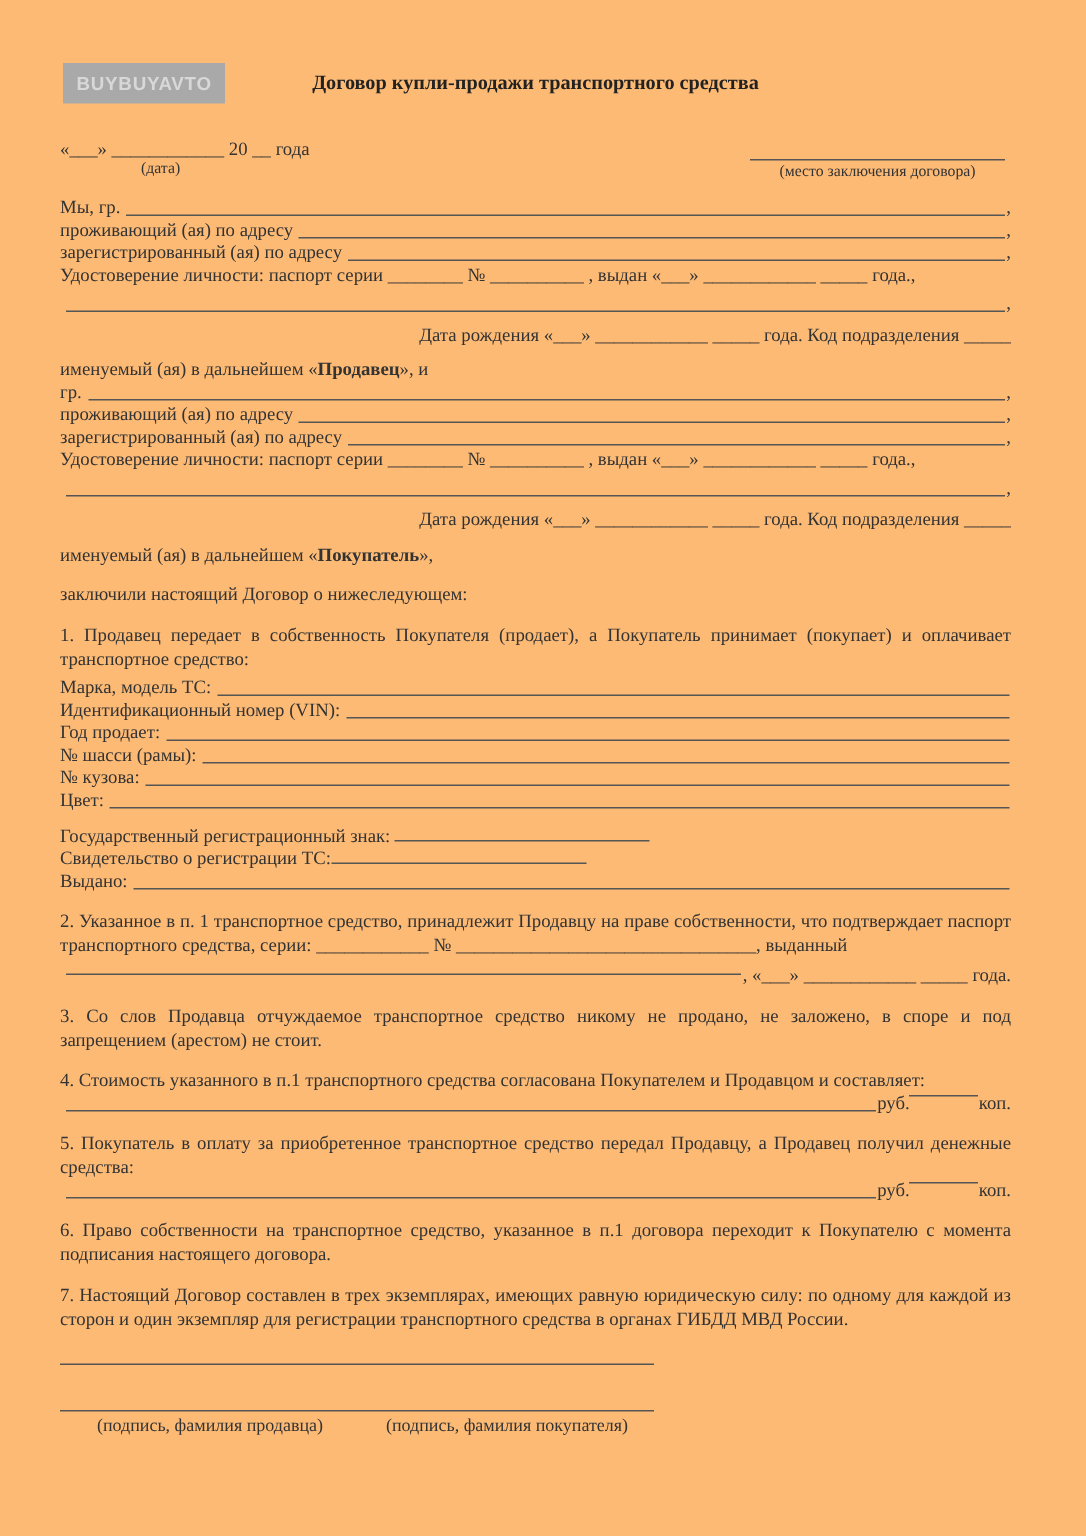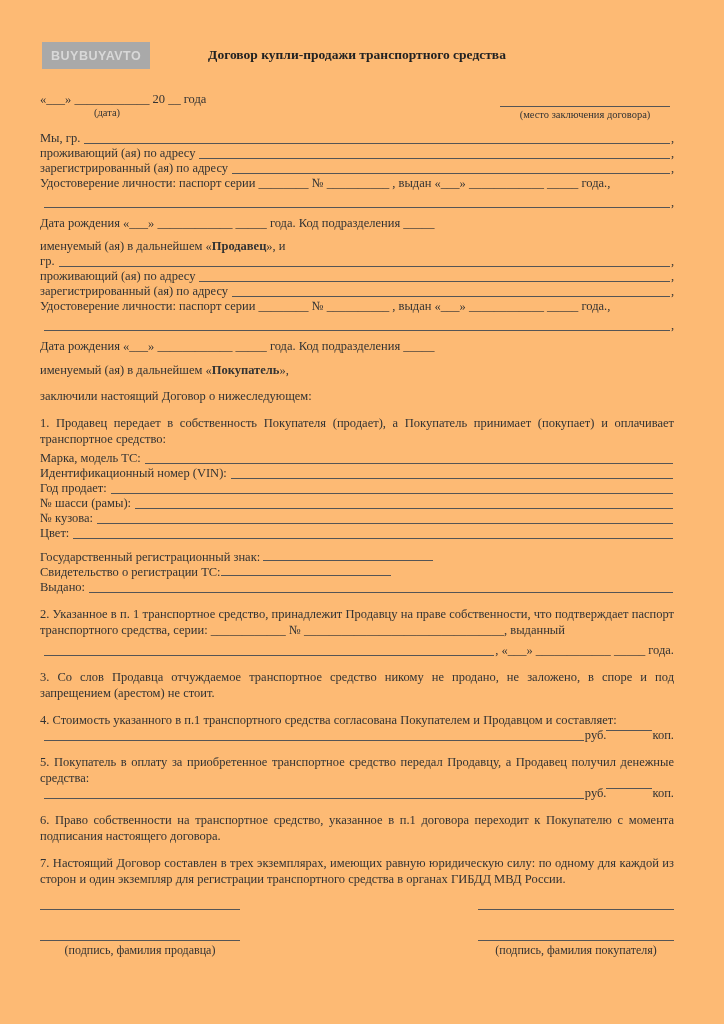--- a/index.html
+++ b/index.html
@@ -26,24 +26,24 @@
   .place-blank { border-bottom:1px solid #555; height:12px; margin:0 4px 2px 4px; }
   
   .row { display:flex; line-height:15px; }
   .row-text { line-height:15px; }
   .lbl { white-space:nowrap; }
   .fill { flex:1 1 auto; border-bottom:1px solid #555; margin:0 1px 2px 4px; min-width:10px; }
   .blank-fixed { display:inline-block; width:170px; height:2px; border-bottom:1px solid #555; }
   .blank-small { display:inline-block; width:46px; height:2px; border-bottom:1px solid #555; }
   .b { font-weight:bold; }
   .para { text-align:justify; line-height:16px; }
-  .mt4 { margin-top:4px; } .mt5 { margin-top:5px; } .mt6 { margin-top:6px; }
+  .mt4 { margin-top:4px; } .mt5 { margin-top:5px;align-items:center; } .mt6 { margin-top:6px;text-align:right; }
   .mt8 { margin-top:8px; } .mt9 { margin-top:9px; } .mt11 { margin-top:11px; }
   
-  .sig-row { display:flex; justify-content:space-between; margin-top:22px; }
+  .sig-row { display:flex; margin-top:22px; }
   .sig-col { width:200px; text-align:center; }
   .sig-col.right { width:196px; }
   .sig-line { border-bottom:1px solid #555; height:0; }
   .sig-line.first { margin-bottom:30px; }
   .sig-caption { font-size:12px; margin-top:2px; color:#333; }
 </style>
 </head>
 <body>
 
 <div class="page">

